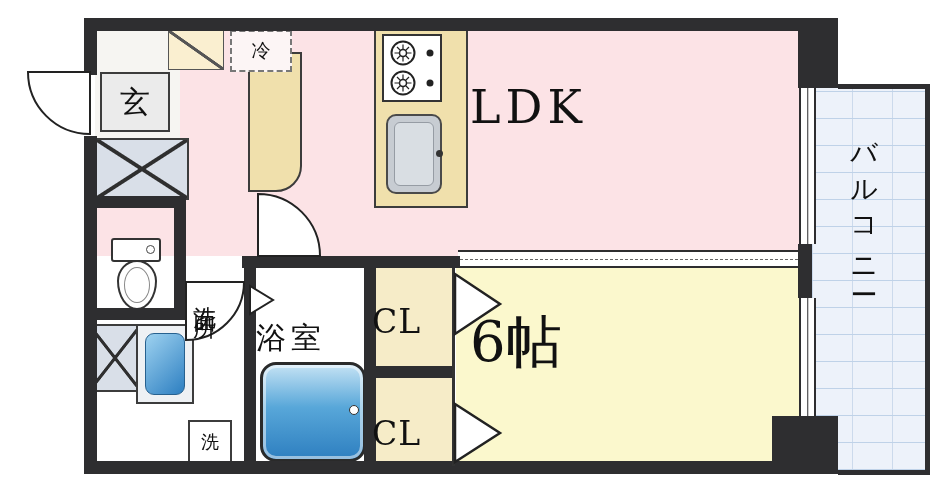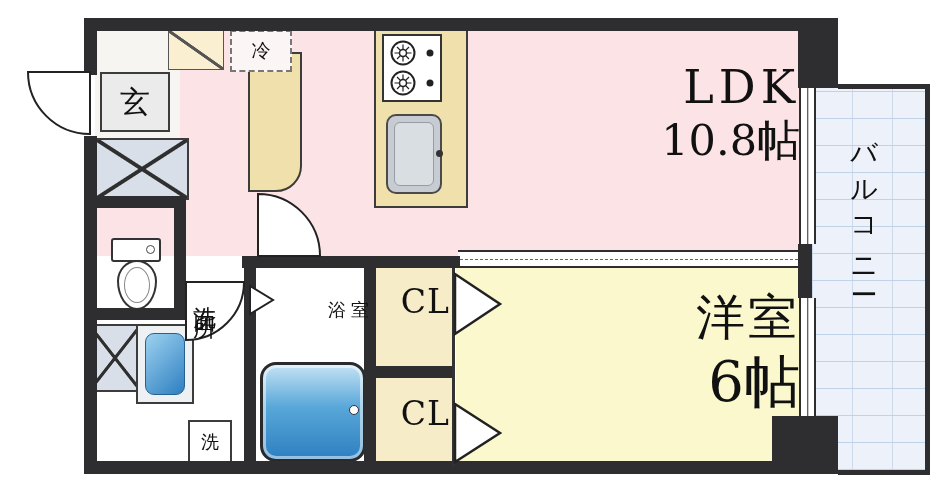--- a/index.html
+++ b/index.html
@@ -46,32 +46,32 @@
   .basin{position:absolute;inset:7px;background:linear-gradient(135deg,#9ed2f0,#2d7fc1);border:1px solid #27618f;border-radius:9px;}
   .tub{position:absolute;left:260px;top:362px;width:100px;height:94px;z-index:3;border:3px solid #2a2a2a;border-radius:16px;
     background:linear-gradient(180deg,#c4e2f4,#58a7d9 45%,#2e7fc0);box-shadow:inset 0 0 0 3px rgba(255,255,255,.5);}
   .tub::after{content:"";position:absolute;right:4px;top:40px;width:8px;height:8px;border:1.5px solid #333;border-radius:50%;background:#fff;}
   
   .slider{position:absolute;left:458px;top:250px;width:342px;height:14px;background:#fff;
     border-top:2.5px solid #2e2e30;border-bottom:2.5px solid #2e2e30;z-index:4;}
   .slider::after{content:"";position:absolute;left:2px;right:2px;top:50%;border-top:1.5px dashed #666;}
   
   .lbl{position:absolute;z-index:9;white-space:nowrap;}
-  .center{text-align:right;}
+  .center{text-align:left;margin-top:20px;}
   .ldk-label{left:470px;top:60px;width:330px;line-height:1.2;}
   .ldk-label .l1{font-size:46px;letter-spacing:5px;}
   .ldk-label .l2{font-size:43px;}
   .yo-label{left:470px;top:288px;width:330px;line-height:1.22;}
   .yo-label .l1{font-size:49px;letter-spacing:3px;}
   .yo-label .l2{font-size:56px;}
   .v-label{writing-mode:vertical-rl;text-orientation:mixed;}
   .balcony-label{left:846px;top:122px;height:250px;font-size:27px;letter-spacing:9px;}
   .washroom-label{left:190px;top:288px;height:170px;font-size:23px;letter-spacing:5px;}
   .wc-label{left:100px;top:204px;width:70px;font-size:26px;letter-spacing:1px;}
-  .bath-label{left:256px;top:298px;width:106px;font-size:18px;letter-spacing:5px;padding-left:12px;}
+  .bath-label{left:256px;top:298px;width:106px;font-size:30px;letter-spacing:5px;}
   .cl-label{width:78px;font-size:33px;letter-spacing:1px;}
   .cl1{left:372px;top:282px;}
   .cl2{left:372px;top:394px;}
   .overlay{position:absolute;left:0;top:0;z-index:8;pointer-events:none;}
 </style>
 </head>
 <body>
 
 <div id="plan">
 
@@ -147,24 +147,22 @@
   </div>
 
   <div class="lbl bath-label center">浴室</div>
   <div class="tub"></div>
 
   <div class="lbl cl-label cl1 center">CL</div>
   <div class="lbl cl-label cl2 center">CL</div>
 
   <div class="lbl ldk-label center">
     <div class="l1">LDK</div>
-    <div class="l2">10.8帖</div>
   </div>
   <div class="lbl yo-label center">
-    <div class="l1">洋室</div>
     <div class="l2">6帖</div>
   </div>
   <div class="lbl v-label balcony-label">バルコニー</div>
 
   <svg class="overlay" width="950" height="500" viewBox="0 0 950 500">
     <path d="M 90 72 L 28 72 A 62 62 0 0 0 90 134 Z" fill="#fff" stroke="#222" stroke-width="2"></path>
     <path d="M 258 256 L 258 194 A 62 62 0 0 1 320 256 Z" fill="#fff" stroke="#222" stroke-width="2"></path>
     <path d="M 186 282 L 244 282 A 58 58 0 0 1 186 340 Z" fill="#fff" stroke="#222" stroke-width="2"></path>
     <polygon points="250,286 250,314 273,300" fill="#fff" stroke="#222" stroke-width="2"></polygon>
     <polygon points="455,274 455,334 500,304" fill="#fff" stroke="#222" stroke-width="2.5"></polygon>

